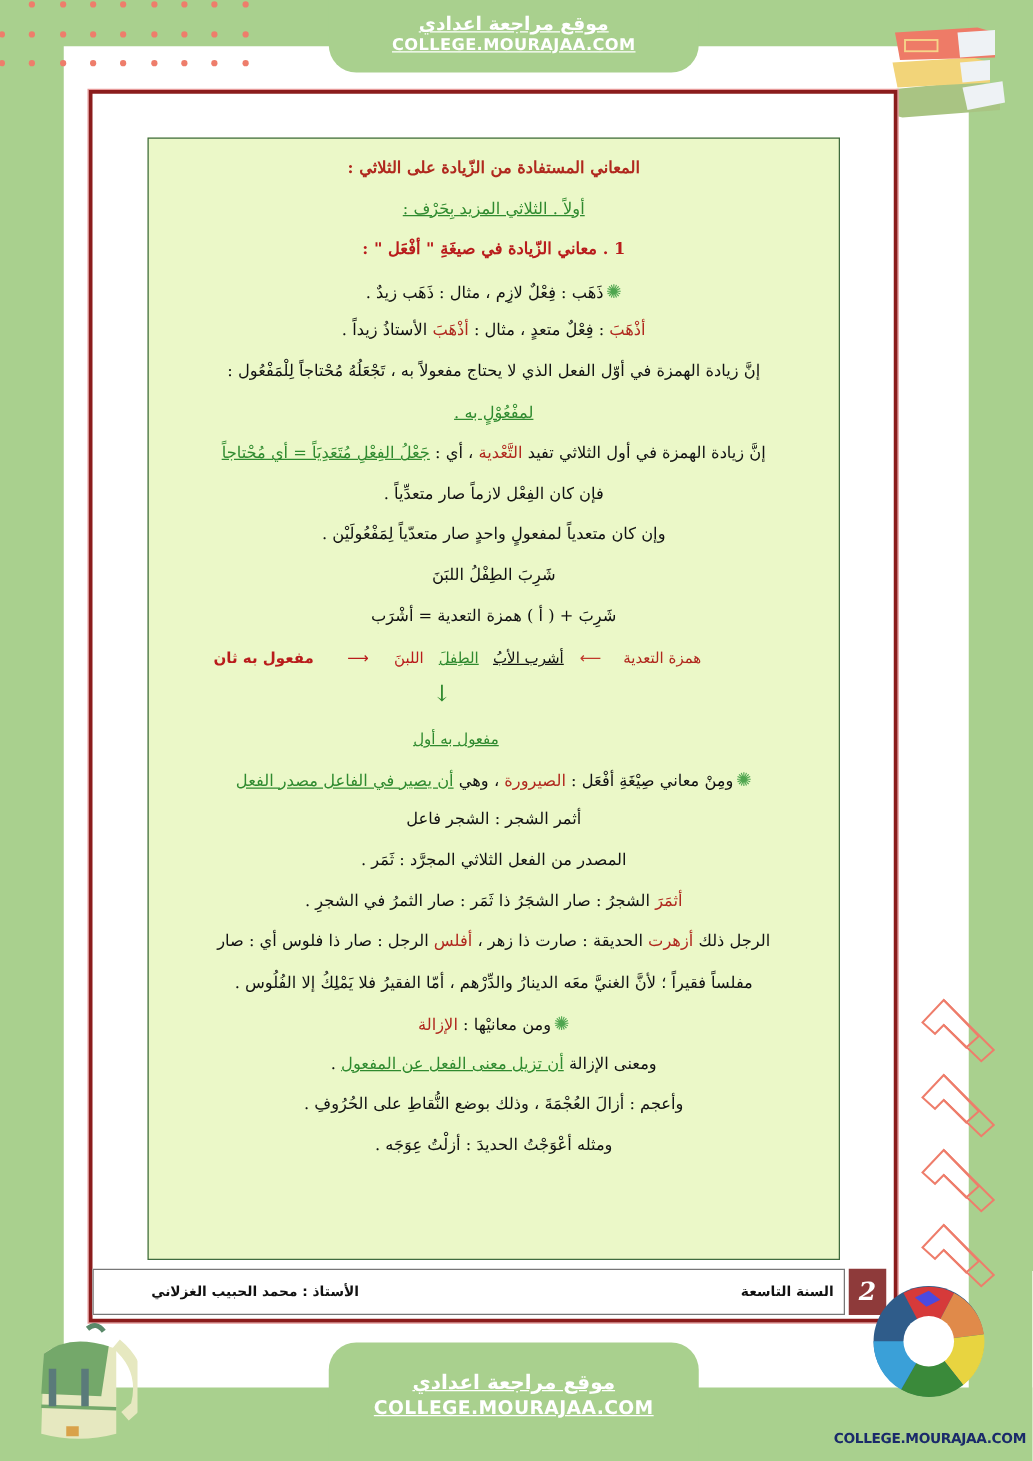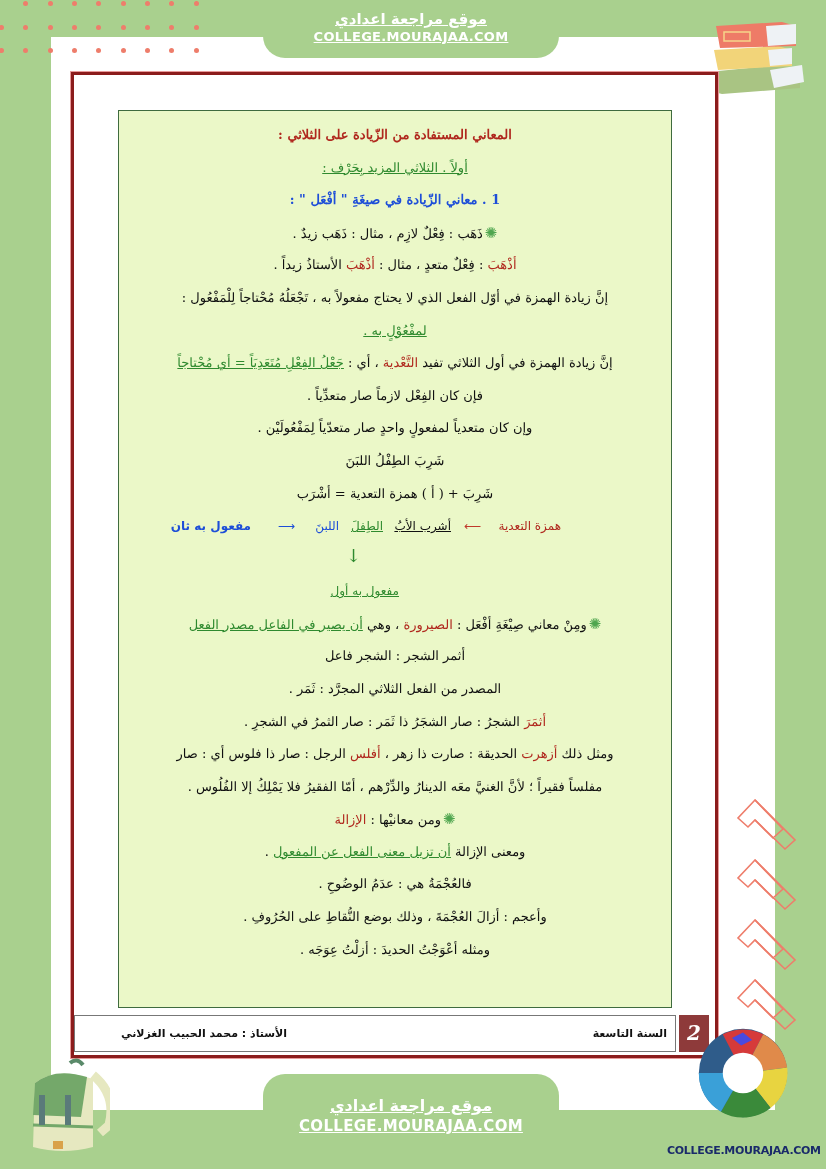--- a/index.html
+++ b/index.html
@@ -32,21 +32,21 @@
   .page-frame { position: absolute; left: 71px; top: 72px; width: 647px; height: 986px;
                 border: 3px solid #8b1c1c; box-shadow: 0 0 0 1px #e89a9a; background: #ffffff; }
 
   
   .content { position: absolute; left: 118px; top: 110px; width: 554px; height: 898px;
              background: #ebf8c8; border: 1px solid #3f6b3f; direction: rtl;
              font-family: "DejaVu Serif", serif; font-size: 13px; color: #111; padding: 8px 10px 0 10px; text-align: center; }
   .line { height: 32.6px; line-height: 32.6px; white-space: nowrap; }
   .red { color: #b0281e; }
   .green { color: #2f8a2f; text-decoration: underline; }
-  .blue { color: #1d4ed8; }
+  .blue { color: #b91c1c; }
   .bold { font-weight: bold; }
   .flower { display: inline-block; color: #4fa64f; font-size: 15px; margin-left: 2px; }
 
   .diagram-row { height: 33px; line-height: 33px; position: relative; }
   .arrow-row { height: 32px; position: relative; }
 
   
   .footer { position: absolute; left: 74px; top: 1015px; width: 602px; height: 37px; border: 1px solid #777;
             background: #ffffff; direction: rtl; font-family: "DejaVu Sans", sans-serif; font-size: 11px; font-weight: bold; color: #111; }
   .footer .grade { position: absolute; right: 8px; top: 11px; }
@@ -156,31 +156,30 @@
 
   <div class="line">
     <span class="flower">✺</span><span>ومِنْ معاني صِيْغَةِ أفْعَل : </span><span class="red">الصيرورة</span><span> ، وهي </span><span class="green">أن يصير في الفاعل مصدر الفعل</span>
   </div>
   <div class="line">أثمر الشجر : الشجر فاعل</div>
   <div class="line">المصدر من الفعل الثلاثي المجرَّد : ثَمَر .</div>
   <div class="line">
     <span class="red">أثمَرَ</span><span> الشجرُ : صار الشجَرُ ذا ثَمَر : صار الثمرُ في الشجرِ .</span>
   </div>
   <div class="line">
-    <span>ومثل ذلك </span><span class="red">أزهرت</span><span> الحديقة : صارت ذا زهر ، </span><span class="red">أفلس</span><span> الرجل : صار ذا فلوس أي : صار</span>
+    <span>الرجل ذلك </span><span class="red">أزهرت</span><span> الحديقة : صارت ذا زهر ، </span><span class="red">أفلس</span><span> الرجل : صار ذا فلوس أي : صار</span>
   </div>
   <div class="line">مفلساً فقيراً ؛ لأنَّ الغنيَّ معَه الدينارُ والدِّرْهم ، أمّا الفقيرُ فلا يَمْلِكُ إلا الفُلُوس .</div>
 
   <div class="line">
     <span class="flower">✺</span><span>ومن معانيْها : </span><span class="red">الإزالة</span>
   </div>
   <div class="line">
     <span>ومعنى الإزالة </span><span class="green">أن تزيل معنى الفعل عن المفعول</span><span> .</span>
   </div>
-  <div class="line">فالعُجْمَةُ هي : عدَمُ الوضُوحِ .</div>
   <div class="line">وأعجم : أزالَ العُجْمَةَ ، وذلك بوضع النُّقاطِ على الحُرُوفِ .</div>
   <div class="line">ومثله أعْوَجْتُ الحديدَ : أزلْتُ عِوَجَه .</div>
 </div>
 
 <div class="footer">
   <span class="grade">السنة التاسعة</span>
   <span class="teacher">الأستاذ : محمد الحبيب الغزلاني</span>
 </div>
 <div class="page-num">2</div>
 

